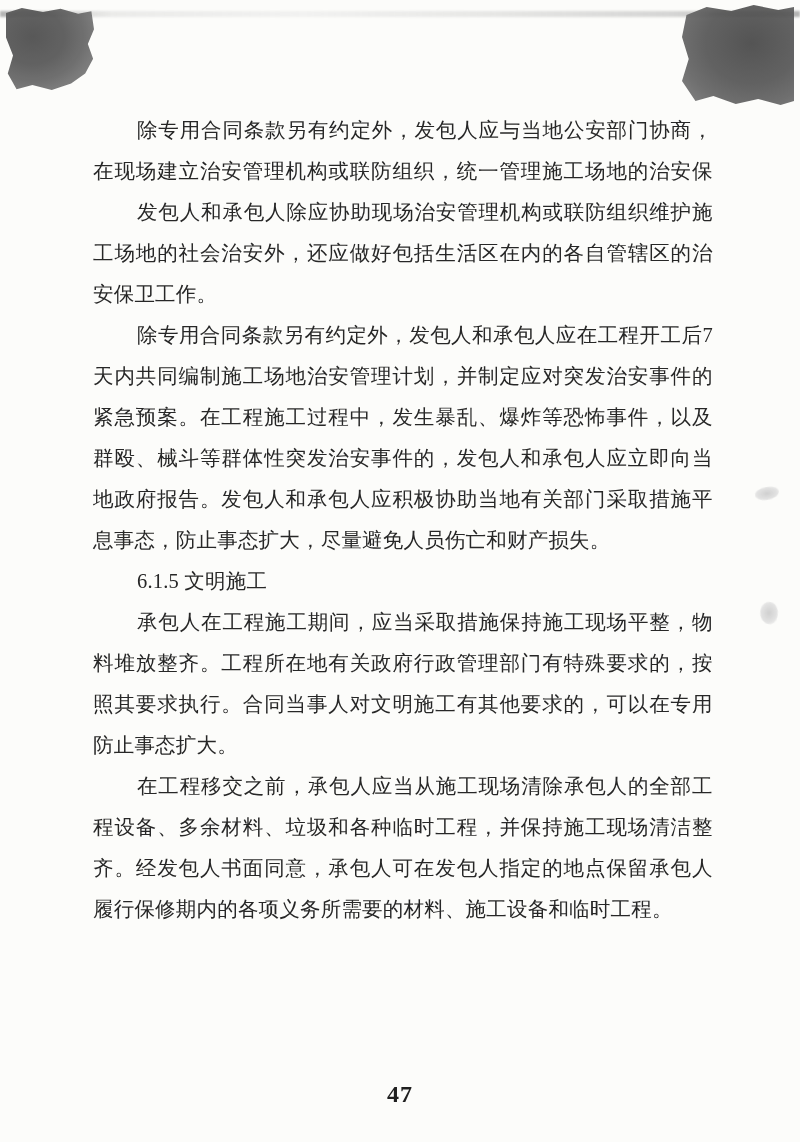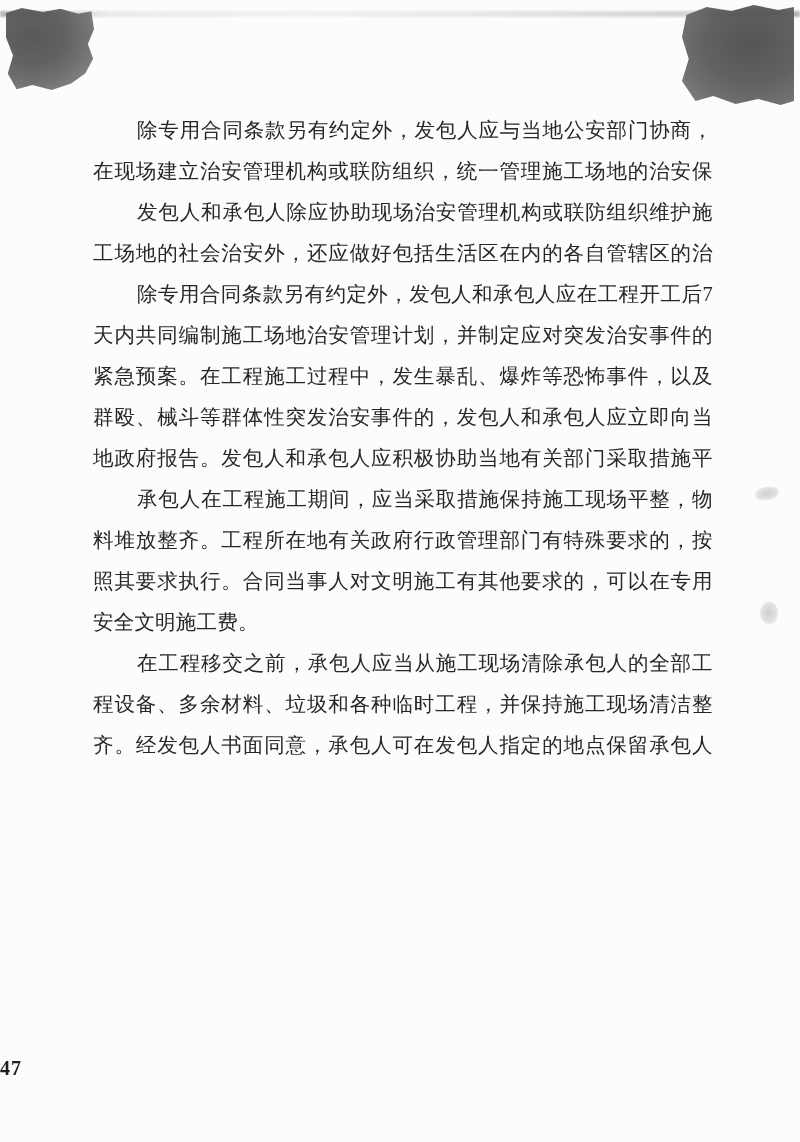--- a/index.html
+++ b/index.html
@@ -25,26 +25,27 @@
     font-size: 20.5px;
     letter-spacing: 0.2px;
     white-space: nowrap;
     box-sizing: border-box;
     width: 620px;
   }
   .indent { padding-left: 44px; }
   
   .page-num {
     position: absolute;
-    top: 1053px;
+    top: 1079px;
     left: 0;
     width: 100%;
     height: 30px;
     line-height: 30px;
-    font-size: 20px;
+    text-align: center;
+    font-size: 24px;
     font-weight: 700;
     letter-spacing: 1px;
     color: #1f1f1f;
   }
   
   .streak-top {
     position: absolute;
     left: 0; top: 11px;
     width: 100%; height: 6px;
     background: linear-gradient(90deg,
@@ -210,20 +211,21 @@
         <span>内</span>
         <span>的</span>
         <span>各</span>
         <span>自</span>
         <span>管</span>
         <span>辖</span>
         <span>区</span>
         <span>的</span>
         <span>治</span>
       </div>
+    <div class="line">安保卫工作。</div>
 
     <div class="line indent jfull" style="display: flex; justify-content: space-between; align-items: baseline;">
         <span>除</span>
         <span>专</span>
         <span>用</span>
         <span>合</span>
         <span>同</span>
         <span>条</span>
         <span>款</span>
         <span>另</span>
@@ -366,21 +368,23 @@
         <span>有</span>
         <span>关</span>
         <span>部</span>
         <span>门</span>
         <span>采</span>
         <span>取</span>
         <span>措</span>
         <span>施</span>
         <span>平</span>
       </div>
-
+    <div class="line">息事态，防止事态扩大，尽量避免人员伤亡和财产损失。</div>
+
+    <div class="line indent heading">6.1.5 文明施工</div>
 
     <div class="line indent jfull" style="display: flex; justify-content: space-between; align-items: baseline;">
         <span>承</span>
         <span>包</span>
         <span>人</span>
         <span>在</span>
         <span>工</span>
         <span>程</span>
         <span>施</span>
         <span>工</span>
@@ -459,21 +463,21 @@
         <span>要</span>
         <span>求</span>
         <span>的</span>
         <span>，</span>
         <span>可</span>
         <span>以</span>
         <span>在</span>
         <span>专</span>
         <span>用</span>
       </div>
-    <div class="line">安全文明施工费。</div>
+    <div class="line">防止事态扩大。</div>
 
     <div class="line indent jfull" style="display: flex; justify-content: space-between; align-items: baseline;">
         <span>在</span>
         <span>工</span>
         <span>程</span>
         <span>移</span>
         <span>交</span>
         <span>之</span>
         <span>前</span>
         <span>，</span>
@@ -552,19 +556,20 @@
         <span>定</span>
         <span>的</span>
         <span>地</span>
         <span>点</span>
         <span>保</span>
         <span>留</span>
         <span>承</span>
         <span>包</span>
         <span>人</span>
       </div>
+    <div class="line">履行保修期内的各项义务所需要的材料、施工设备和临时工程。</div>
 
 
   </div>
 
   <div class="page-num">47</div>
 
 </div>
 
 </body></html>

